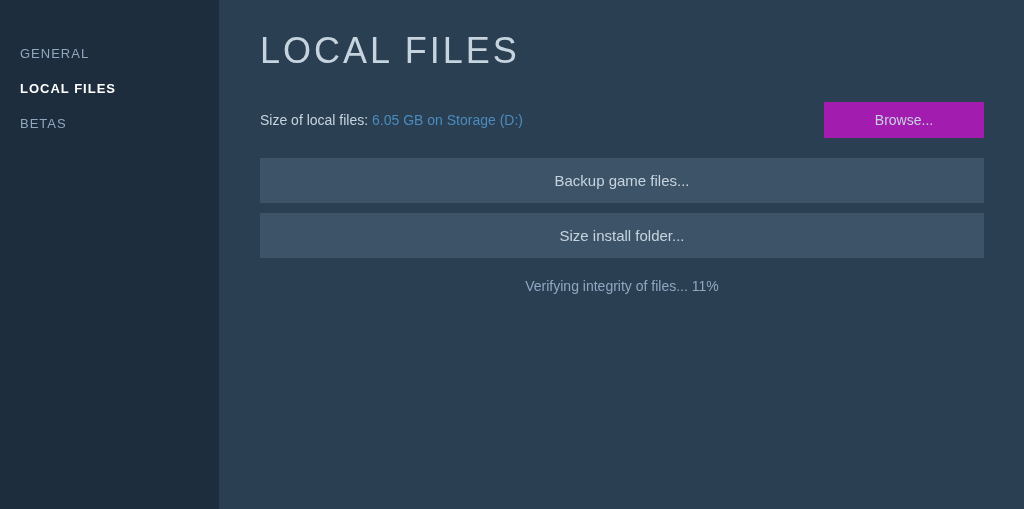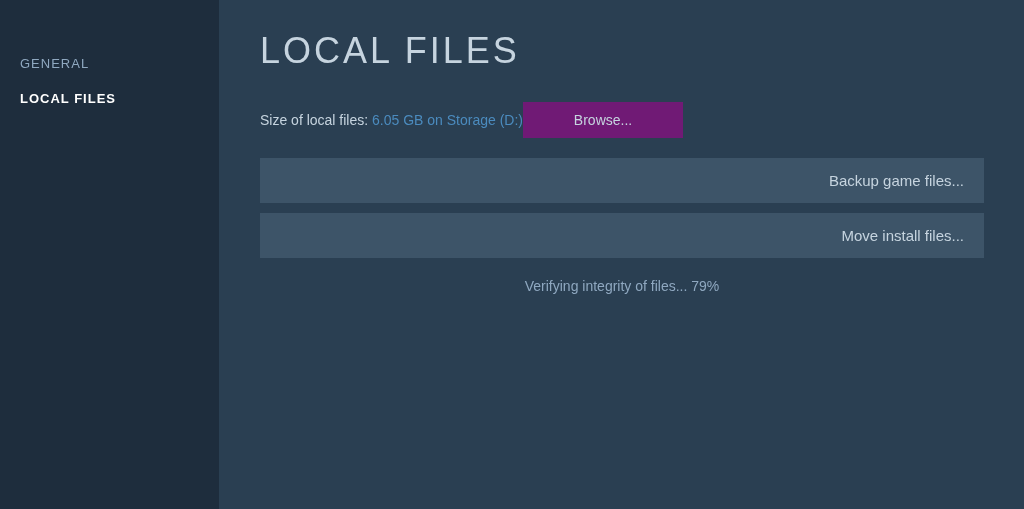--- a/index.html
+++ b/index.html
@@ -17,21 +17,21 @@
       overflow: hidden;
     }
 
     .sidebar {
       width: 220px;
       min-width: 220px;
       background-color: #1e2d3d;
       height: 100%;
       display: flex;
       flex-direction: column;
-      padding-top: 46px;
+      padding-top: 36px;
       border-right: 1px solid #2a3f52;
     }
 
     .sidebar-item {
       padding: 10px 20px;
       cursor: pointer;
       color: #8fa8c0;
       font-size: 13px;
       letter-spacing: 1px;
       text-transform: uppercase;
@@ -55,78 +55,80 @@
       font-weight: 300;
       color: #c6d4df;
       letter-spacing: 3px;
       text-transform: uppercase;
       margin-bottom: 30px;
     }
 
     .file-info-row {
       display: flex;
       align-items: center;
+      justify-content: space-between;
       margin-bottom: 20px;
     }
 
     .file-size-text {
       font-size: 14px;
       color: #c6d4df;
     }
 
     .file-size-link {
       color: #4b8bbe;
     }
 
     .browse-button {
-      background-color: #701a75;
+      background-color: #a21caf;
       color: #c6d4df;
       border: none;
       padding: 10px 40px;
       font-size: 14px;
       cursor: pointer;
       min-width: 160px;
       text-align: center;
     }
 
     .action-button {
       display: block;
       width: 100%;
       background-color: #3d5468;
       color: #c6d4df;
       border: none;
       padding: 14px 20px;
       font-size: 15px;
       cursor: pointer;
-      text-align: right;
+      text-align: center;
       margin-bottom: 10px;
     }
 
     .verify-status {
       text-align: center;
       margin-top: 20px;
       color: #8fa8c0;
       font-size: 14px;
     }
   </style>
 </head>
 <body>
 
 <div class="sidebar">
   <div class="sidebar-item">GENERAL</div>
   <div class="sidebar-item active">LOCAL FILES</div>
+  <div class="sidebar-item">BETAS</div>
 </div>
 
 <div class="main-content">
   <div class="page-title">LOCAL FILES</div>
 
   <div class="file-info-row">
     <div>
       <span class="file-size-text">Size of local files: </span><span class="file-size-text file-size-link">6.05 GB on Storage (D:)</span>
     </div>
     <button class="browse-button">Browse...</button>
   </div>
 
   <button class="action-button">Backup game files...</button>
-  <button class="action-button">Move install files...</button>
+  <button class="action-button">Size install folder...</button>
 
-  <div class="verify-status">Verifying integrity of files... 79%</div>
+  <div class="verify-status">Verifying integrity of files... 11%</div>
 </div>
 
 </body></html>

